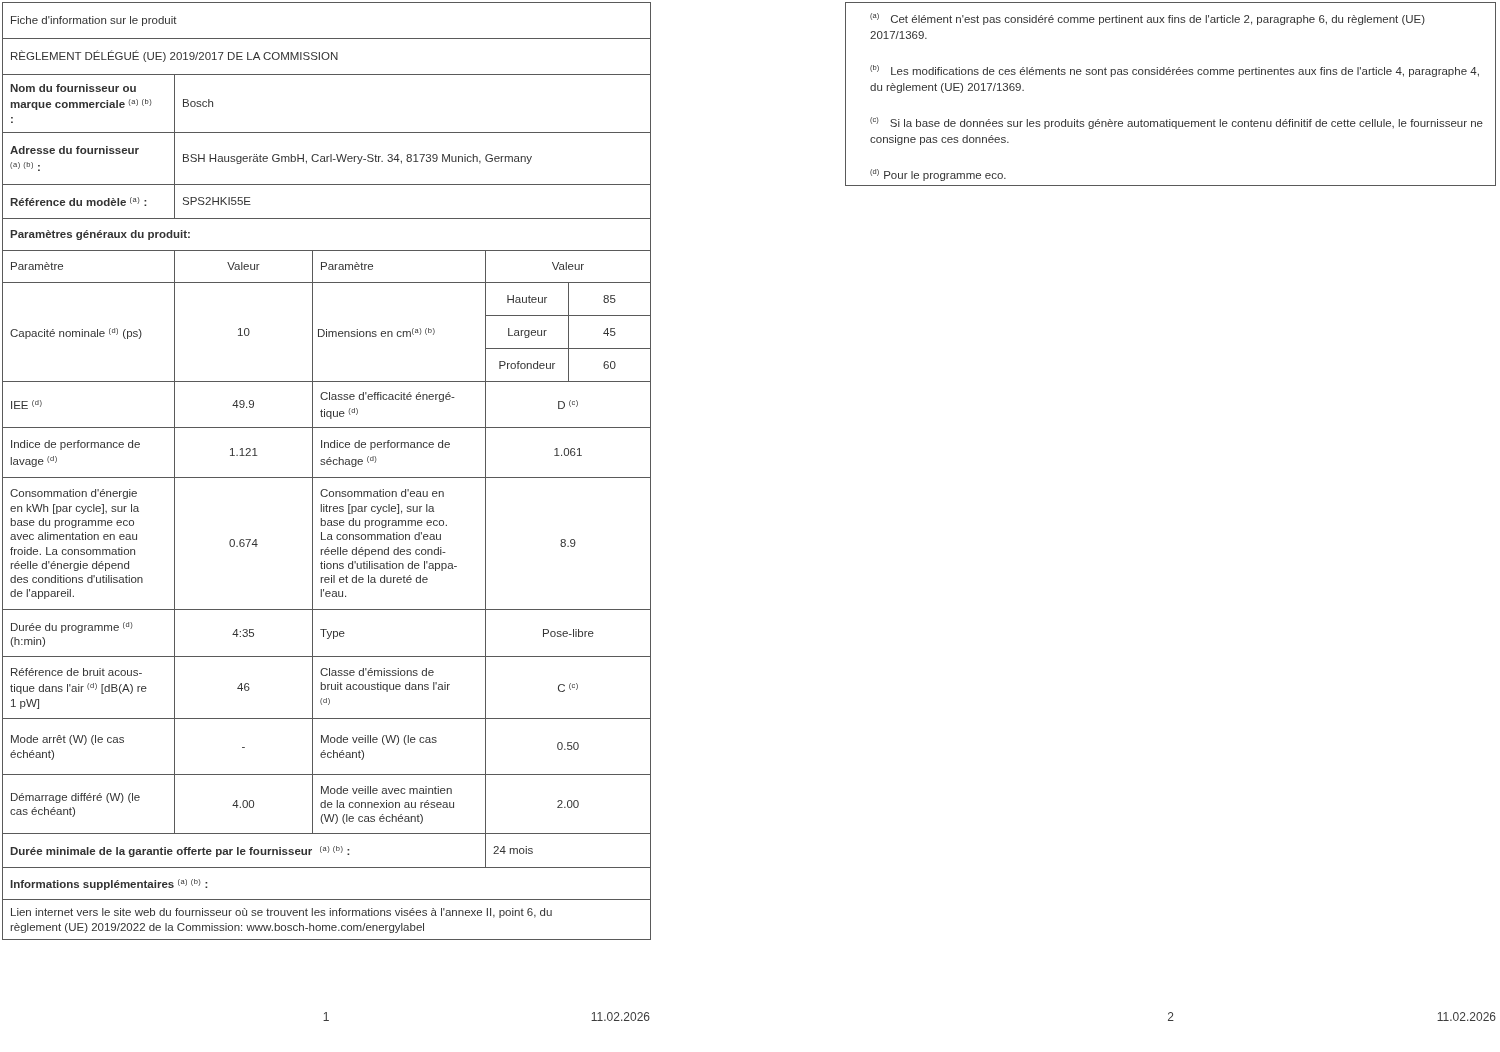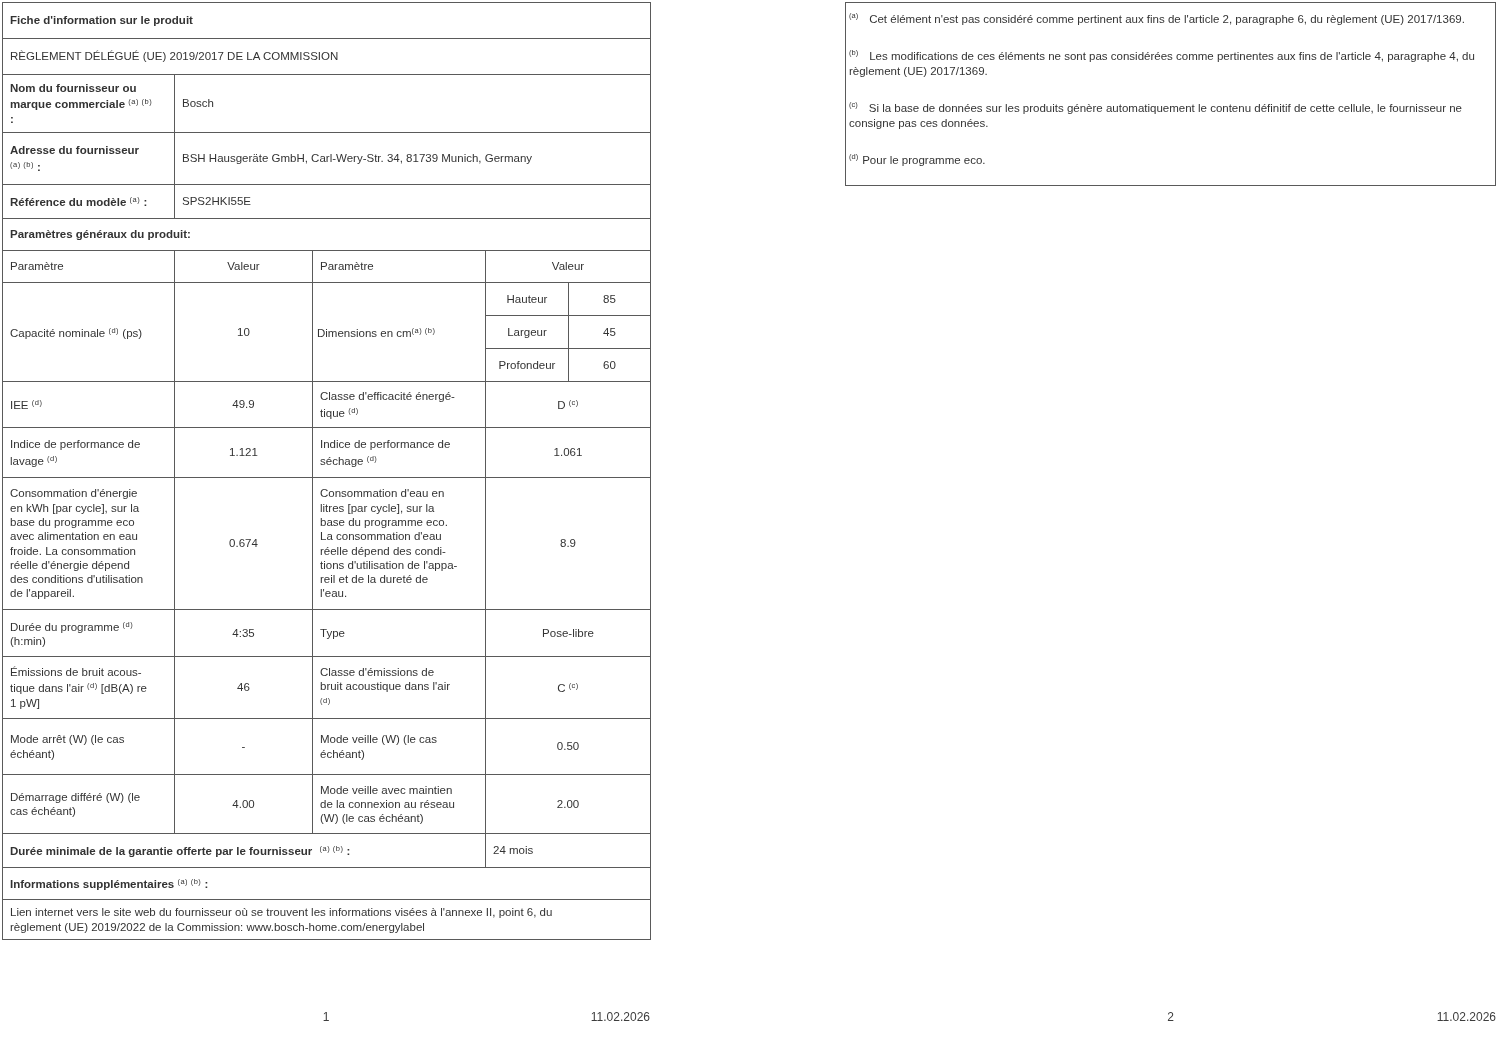--- a/index.html
+++ b/index.html
@@ -14,35 +14,35 @@
   table.fiche {
     border-collapse:collapse; table-layout:fixed; width:648px;
   }
   table.fiche td {
     border:1px solid #5a5a5a;
     font-size:11.5px; line-height:14.3px;
     padding:4px 7px; vertical-align:middle;
     color:#333333;
   }
   td.title-cell {
-    font-size:16px; font-weight:bold; line-height:19px; padding:9px 8px 8px 8px; color:#2a2a2a;margin-left:44px;
+    font-size:16px; font-weight:normal; line-height:19px; padding:9px 8px 8px 8px; color:#2a2a2a;margin-left:44px;
   }
   td.subtitle-cell { padding:9px 8px; }
   .b { font-weight:bold; }
   .pl { white-space:pre-line; }
   .val { text-align:center; }
   .fn {
     font-size:7.5px; vertical-align:4px; font-weight:normal; letter-spacing:0.5px;text-align:center;
   }
   .fn-wide { margin-left:4px; }
 
   
   .footnotes-box {
     position:absolute; left:845px; top:2px; width:651px; height:184px;
-    border:1px solid #5a5a5a; padding:5px 11px 0 3px;
+    border:1px solid #5a5a5a; padding:5px 11px 0 24px;
   }
   .footnotes-box p {
     margin:0 0 17px 0; font-size:11.5px; line-height:15.5px; color:#333333;
   }
   .fn-marker { margin-right:11px; vertical-align:5px; font-size:7.5px; }
   .fn-marker.tight { margin-right:4px; }
 
   
   .footer {
     position:absolute; top:1010px; font-size:12px; color:#3d3d3d;
@@ -159,21 +159,21 @@
 
     <tr style="height:47px">
       <td><span class="pl">Durée du programme </span><span class="fn">(d)</span><span class="pl">
 (h:min)</span></td>
       <td class="val">4:35</td>
       <td><span class="pl">Type</span></td>
       <td colspan="2" class="val">Pose-libre</td>
     </tr>
 
     <tr style="height:62px">
-      <td><span class="pl">Émissions de bruit acous-
+      <td><span class="pl">Référence de bruit acous-
 tique dans l'air </span><span class="fn">(d)</span><span class="pl"> [dB(A) re
 1 pW]</span></td>
       <td class="val">46</td>
       <td><span class="pl">Classe d'émissions de
 bruit acoustique dans l'air
 </span><span class="fn">(d)</span></td>
       <td colspan="2" class="val"><span>C </span><span class="fn">(c)</span></td>
     </tr>
 
     <tr style="height:56px">

